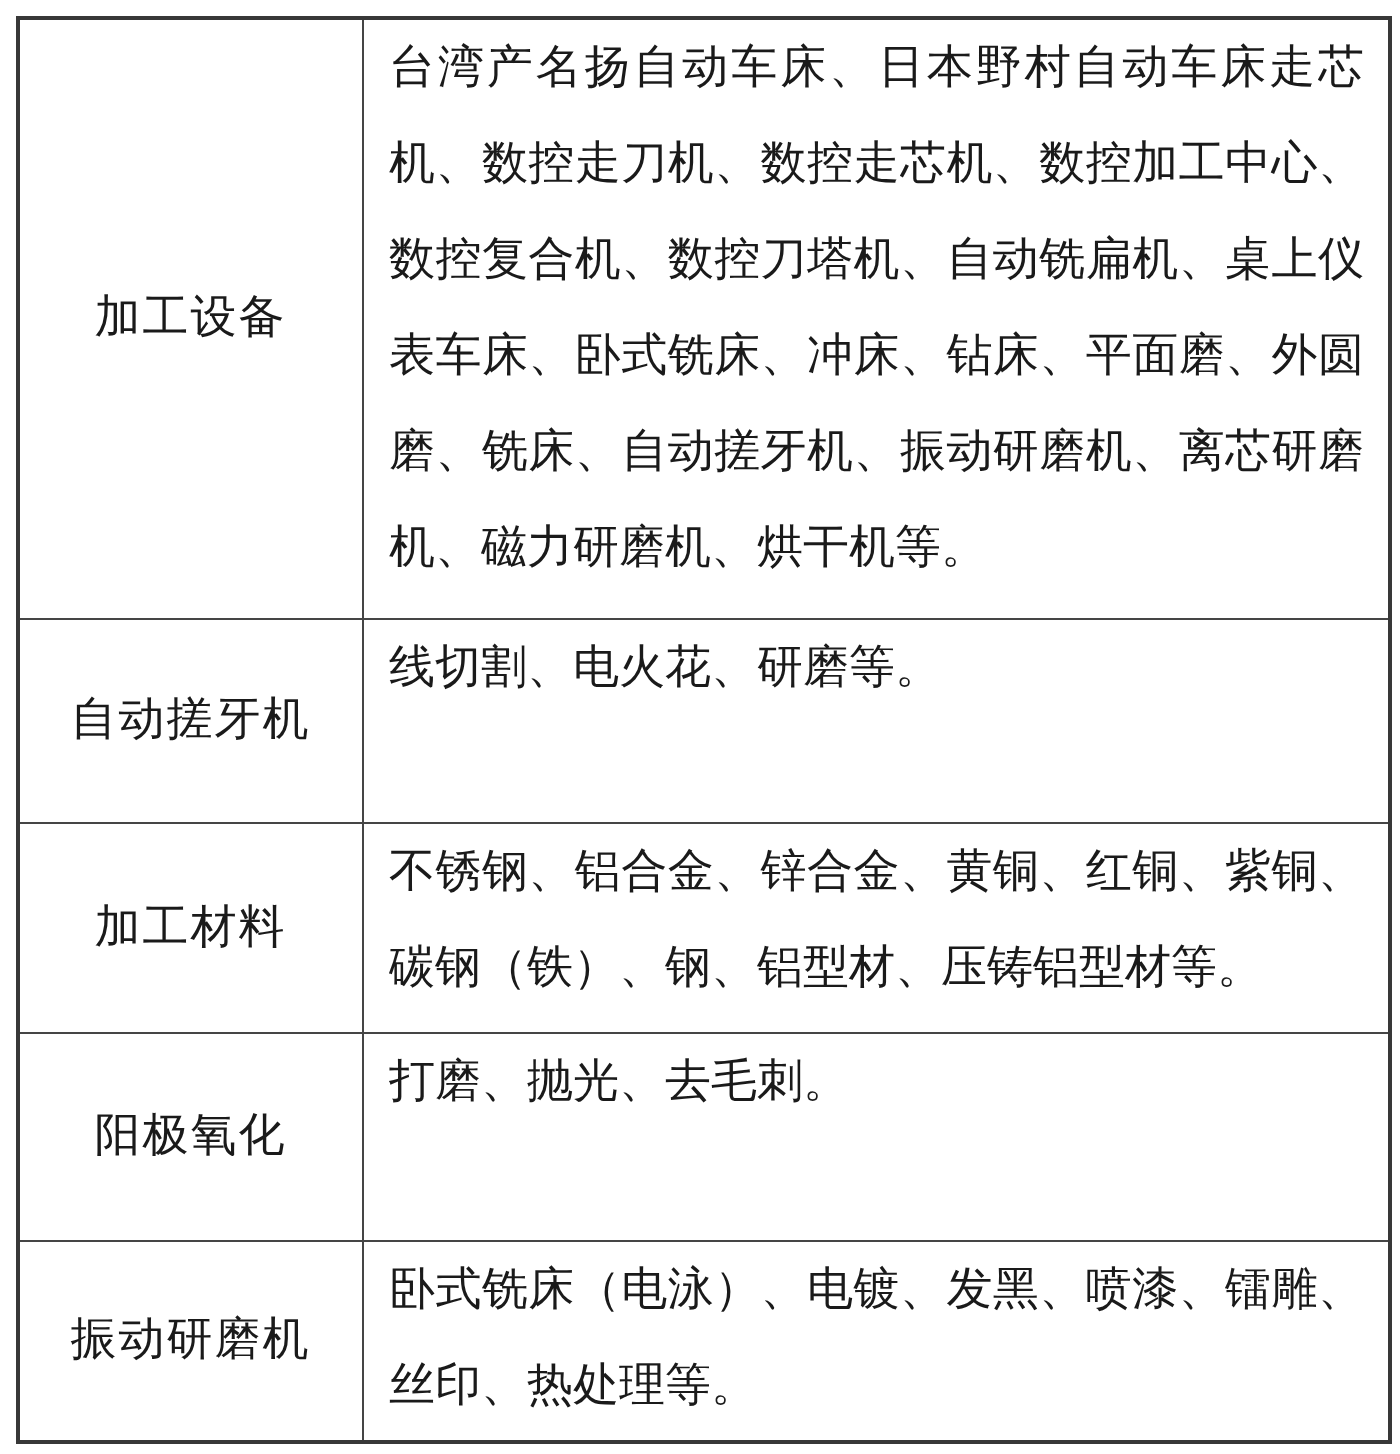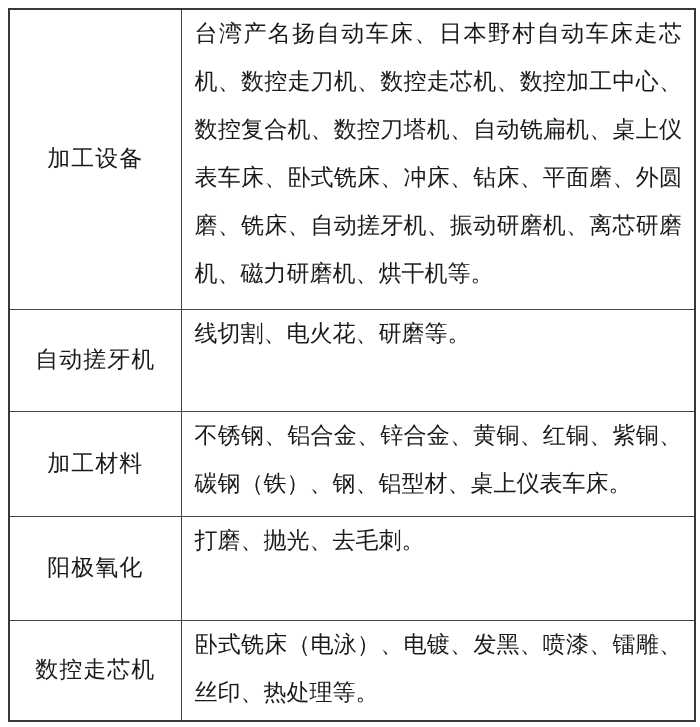--- a/index.html
+++ b/index.html
@@ -59,24 +59,24 @@
     <tr class="r1">
       <td class="cell-label">加工设备</td>
       <td class="cell-content">台湾产名扬自动车床、日本野村自动车床走芯机、数控走刀机、数控走芯机、数控加工中心、数控复合机、数控刀塔机、自动铣扁机、桌上仪表车床、卧式铣床、冲床、钻床、平面磨、外圆磨、铣床、自动搓牙机、振动研磨机、离芯研磨机、磁力研磨机、烘干机等。</td>
     </tr>
     <tr class="r2">
       <td class="cell-label">自动搓牙机</td>
       <td class="cell-content">线切割、电火花、研磨等。</td>
     </tr>
     <tr class="r3">
       <td class="cell-label">加工材料</td>
-      <td class="cell-content">不锈钢、铝合金、锌合金、黄铜、红铜、紫铜、碳钢（铁）、钢、铝型材、桌上仪表车床。</td>
+      <td class="cell-content">不锈钢、铝合金、锌合金、黄铜、红铜、紫铜、碳钢（铁）、钢、铝型材、压铸铝型材等。</td>
     </tr>
     <tr class="r4">
       <td class="cell-label">阳极氧化</td>
       <td class="cell-content">打磨、抛光、去毛刺。</td>
     </tr>
     <tr class="r5">
-      <td class="cell-label">数控走芯机</td>
+      <td class="cell-label">振动研磨机</td>
       <td class="cell-content">卧式铣床（电泳）、电镀、发黑、喷漆、镭雕、丝印、热处理等。</td>
     </tr>
   </tbody>
 </table>
 
 </body></html>

